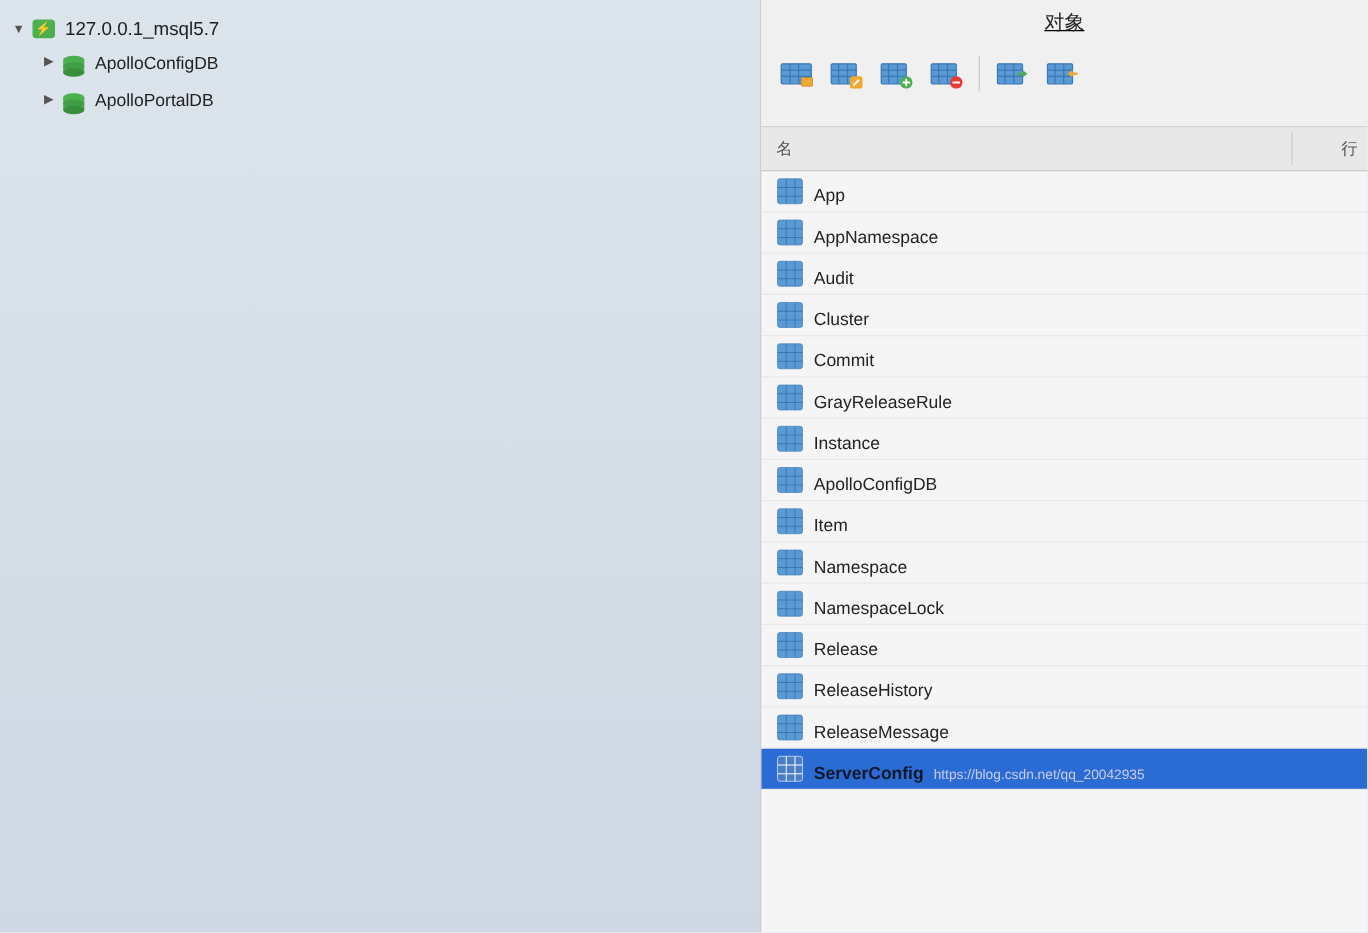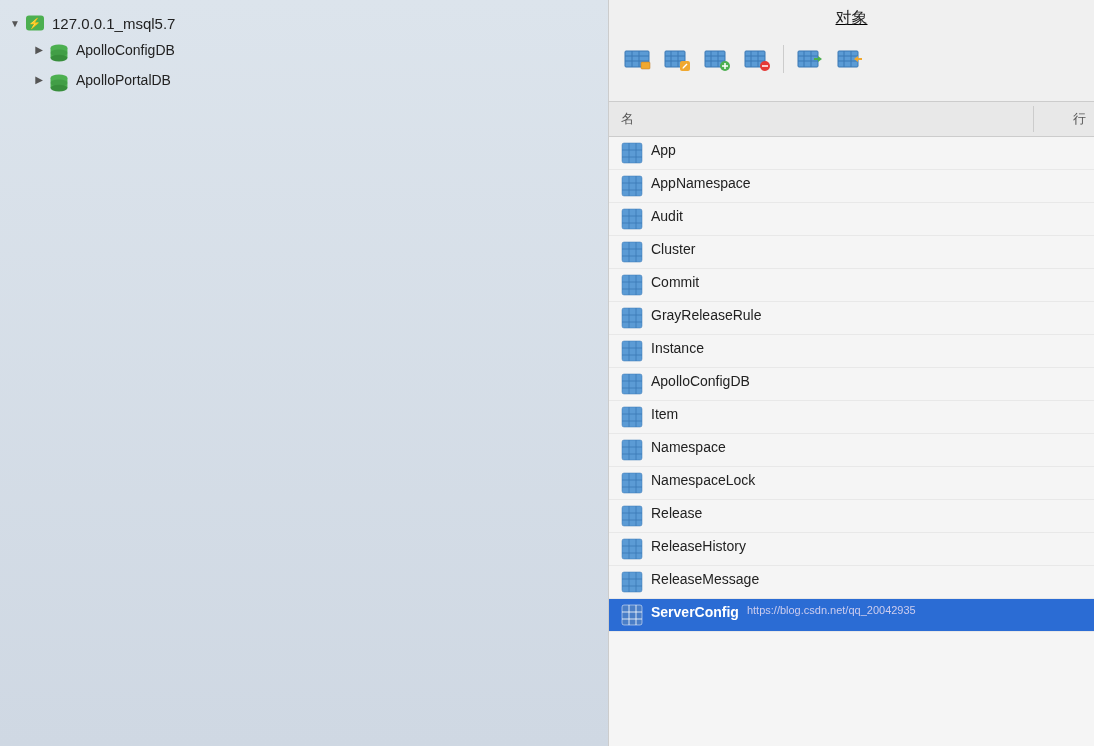--- a/index.html
+++ b/index.html
@@ -154,32 +154,32 @@
     }
 
     
     .table-list {
       flex: 1;
       overflow-y: auto;
     }
 
     .table-row {
       display: flex;
-      align-items: flex-start;
+      align-items: flex-end;
       padding: 5px 12px;
       border-bottom: 1px solid #e8e8e8;
       cursor: pointer;
     }
 
     .table-row.selected {
       background: #2b6cd4;
     }
 
     .table-row.selected .table-name {
-      color: #ffffff;
+      color: #0f172a;
       font-weight: 600;
     }
 
     .row-icon {
       width: 22px;
       height: 22px;
       margin-right: 8px;
       flex-shrink: 0;
     }
 

